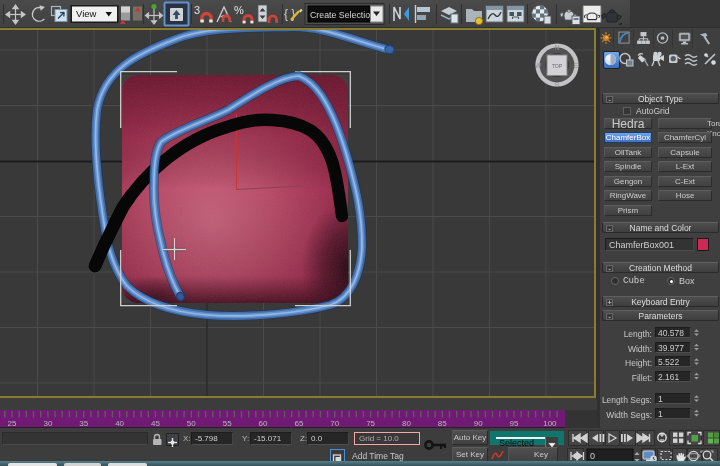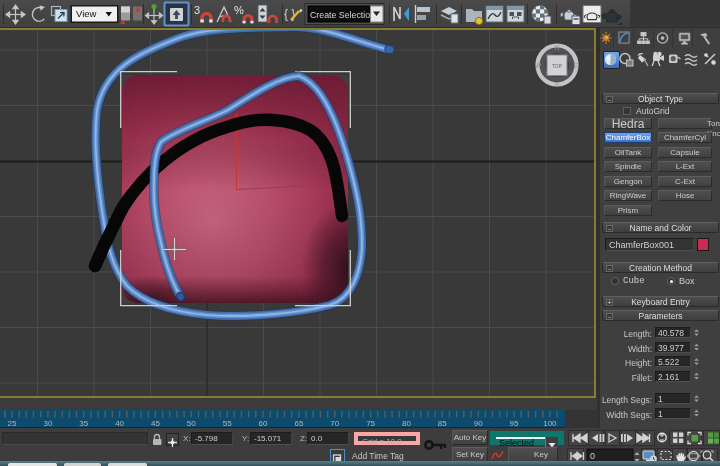--- a/index.html
+++ b/index.html
@@ -423,21 +423,21 @@
         <path d="M3.5,31.2 l-2.4,2.6 h4.8 z M3.5,38 l-2.4,-2.6 h4.8 z"></path>
         <path d="M3.5,45.7 l-2.4,2.6 h4.8 z M3.5,52.5 l-2.4,-2.6 h4.8 z"></path>
         <path d="M3.5,68.2 l-2.4,2.6 h4.8 z M3.5,75 l-2.4,-2.6 h4.8 z"></path>
         <path d="M3.5,82.7 l-2.4,2.6 h4.8 z M3.5,89.5 l-2.4,-2.6 h4.8 z"></path>
       </g>
     </svg>
   </div>
 </div>
 
 <div class="abs" style="left:0;top:398px;width:597px;height:12px;background:#3c3c3c;"></div>
-<div class="abs" style="left:0;top:410px;width:597px;height:18px;background:#0c4a6e;border-bottom:1px solid #222;box-sizing:border-box;">
+<div class="abs" style="left:0;top:410px;width:597px;height:18px;background:#701a75;border-bottom:1px solid #222;box-sizing:border-box;">
   <svg class="abs" style="left:0;top:0;" width="597" height="18" viewBox="0 0 597 18">
     <g stroke="#575757" stroke-width="1.1">
 
       <line x1="4.8" y1="1" x2="4.8" y2="8"></line>
     </g>
     <g id="ticks">
         <line x1="4.8" x2="4.8" y1="1" y2="7.5" stroke="#5c5c5c" stroke-width="1.4"></line>
         <line x1="12.0" x2="12.0" y1="1" y2="7.5" stroke="#5c5c5c" stroke-width="1.4"></line>
         <line x1="19.2" x2="19.2" y1="1" y2="7.5" stroke="#5c5c5c" stroke-width="1.4"></line>
         <line x1="26.3" x2="26.3" y1="1" y2="7.5" stroke="#5c5c5c" stroke-width="1.4"></line>
@@ -554,21 +554,21 @@
       </g>
       <circle cx="5.5" cy="5.5" r="2" fill="#e8e8e8"></circle>
     </svg>
 </div>
 <div class="abs" style="left:183px;top:434px;font-size:8px;color:#b8b8b8;">X:</div>
 <div class="fld" style="left:191px;top:432px;width:42px;height:13px;font-size:8px;line-height:12px;padding-left:3px;">-5.798</div>
 <div class="abs" style="left:242px;top:434px;font-size:8px;color:#b8b8b8;">Y:</div>
 <div class="fld" style="left:250px;top:432px;width:42px;height:13px;font-size:8px;line-height:12px;padding-left:3px;">-15.071</div>
 <div class="abs" style="left:300px;top:434px;font-size:8px;color:#b8b8b8;">Z:</div>
 <div class="fld" style="left:307px;top:432px;width:42px;height:13px;font-size:8px;line-height:12px;padding-left:3px;">0.0</div>
-<div class="abs" style="left:354px;top:432px;width:66px;height:13px;background:#383838;border:4px solid #fca5a5;box-sizing:border-box;">
+<div class="abs" style="left:354px;top:432px;width:66px;height:13px;background:#383838;border:1px solid #fca5a5;box-sizing:border-box;">
   <span style="position:absolute;left:4px;top:1px;font-size:8px;color:#b0b0b0;">Grid = 10.0</span>
 </div>
 
 <svg class="abs" style="left:424px;top:438px;" width="26" height="14">
   <circle cx="5" cy="7" r="3.6" fill="none" stroke="#141414" stroke-width="2.6"></circle>
   <line x1="8.5" y1="7" x2="22" y2="7" stroke="#141414" stroke-width="2.6"></line>
   <path d="M17,7 l0,4 M21,7 l0,3" stroke="#141414" stroke-width="2.2"></path>
 </svg>
 <div class="btn" style="left:452px;top:430px;width:36px;height:15px;font-size:8px;line-height:14px;">Auto Key</div>
 <div class="btn" style="left:452px;top:447px;width:36px;height:15px;font-size:8px;line-height:14px;">Set Key</div>

